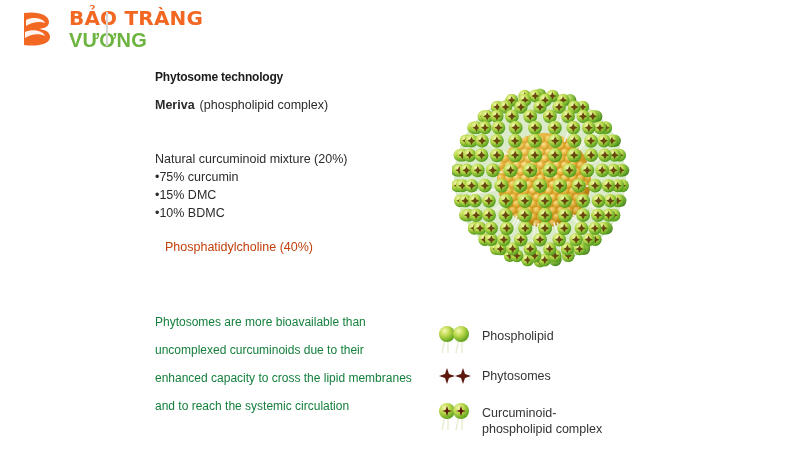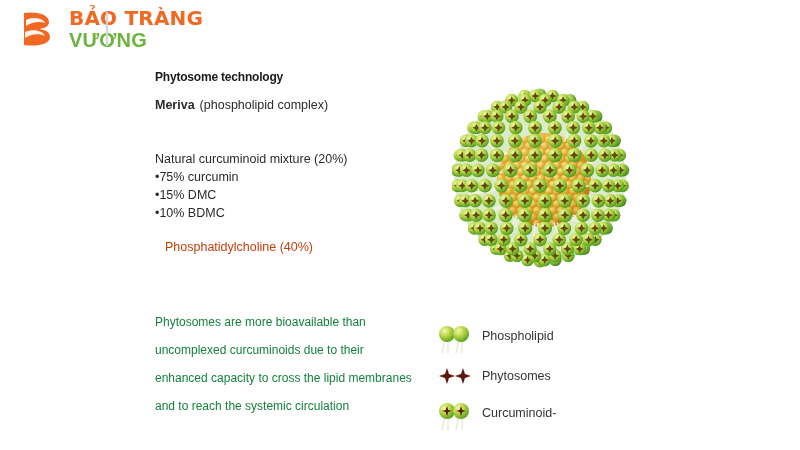--- a/index.html
+++ b/index.html
@@ -1435,16 +1435,17 @@
         <path d="M9 15 C8 20, 7 24, 6 29 M12 15 C12 20, 12 24, 12 29" stroke="#e9eed2" stroke-width="1.5" fill="none"></path>
         <path d="M23 15 C22 20, 21 24, 20 29 M26 15 C26 20, 26 24, 26 29" stroke="#e9eed2" stroke-width="1.5" fill="none"></path>
         <circle cx="11" cy="10" r="8" fill="url(#lgBead)"></circle>
         <circle cx="25" cy="10" r="8" fill="url(#lgBead)"></circle>
         <path d="M11 5 L12.3 9 L16 10 L12.3 11 L11 15 L9.7 11 L6 10 L9.7 9 Z" fill="#5c1a0e"></path>
         <path d="M25 5 L26.3 9 L30 10 L26.3 11 L25 15 L23.7 11 L20 10 L23.7 9 Z" fill="#5c1a0e"></path>
       </svg>
     </div>
     <div class="legend-label">
       <div>Curcuminoid-</div>
+      <div>phospholipid complex</div>
     </div>
   </div>
 
 </div>
 
 </body></html>

